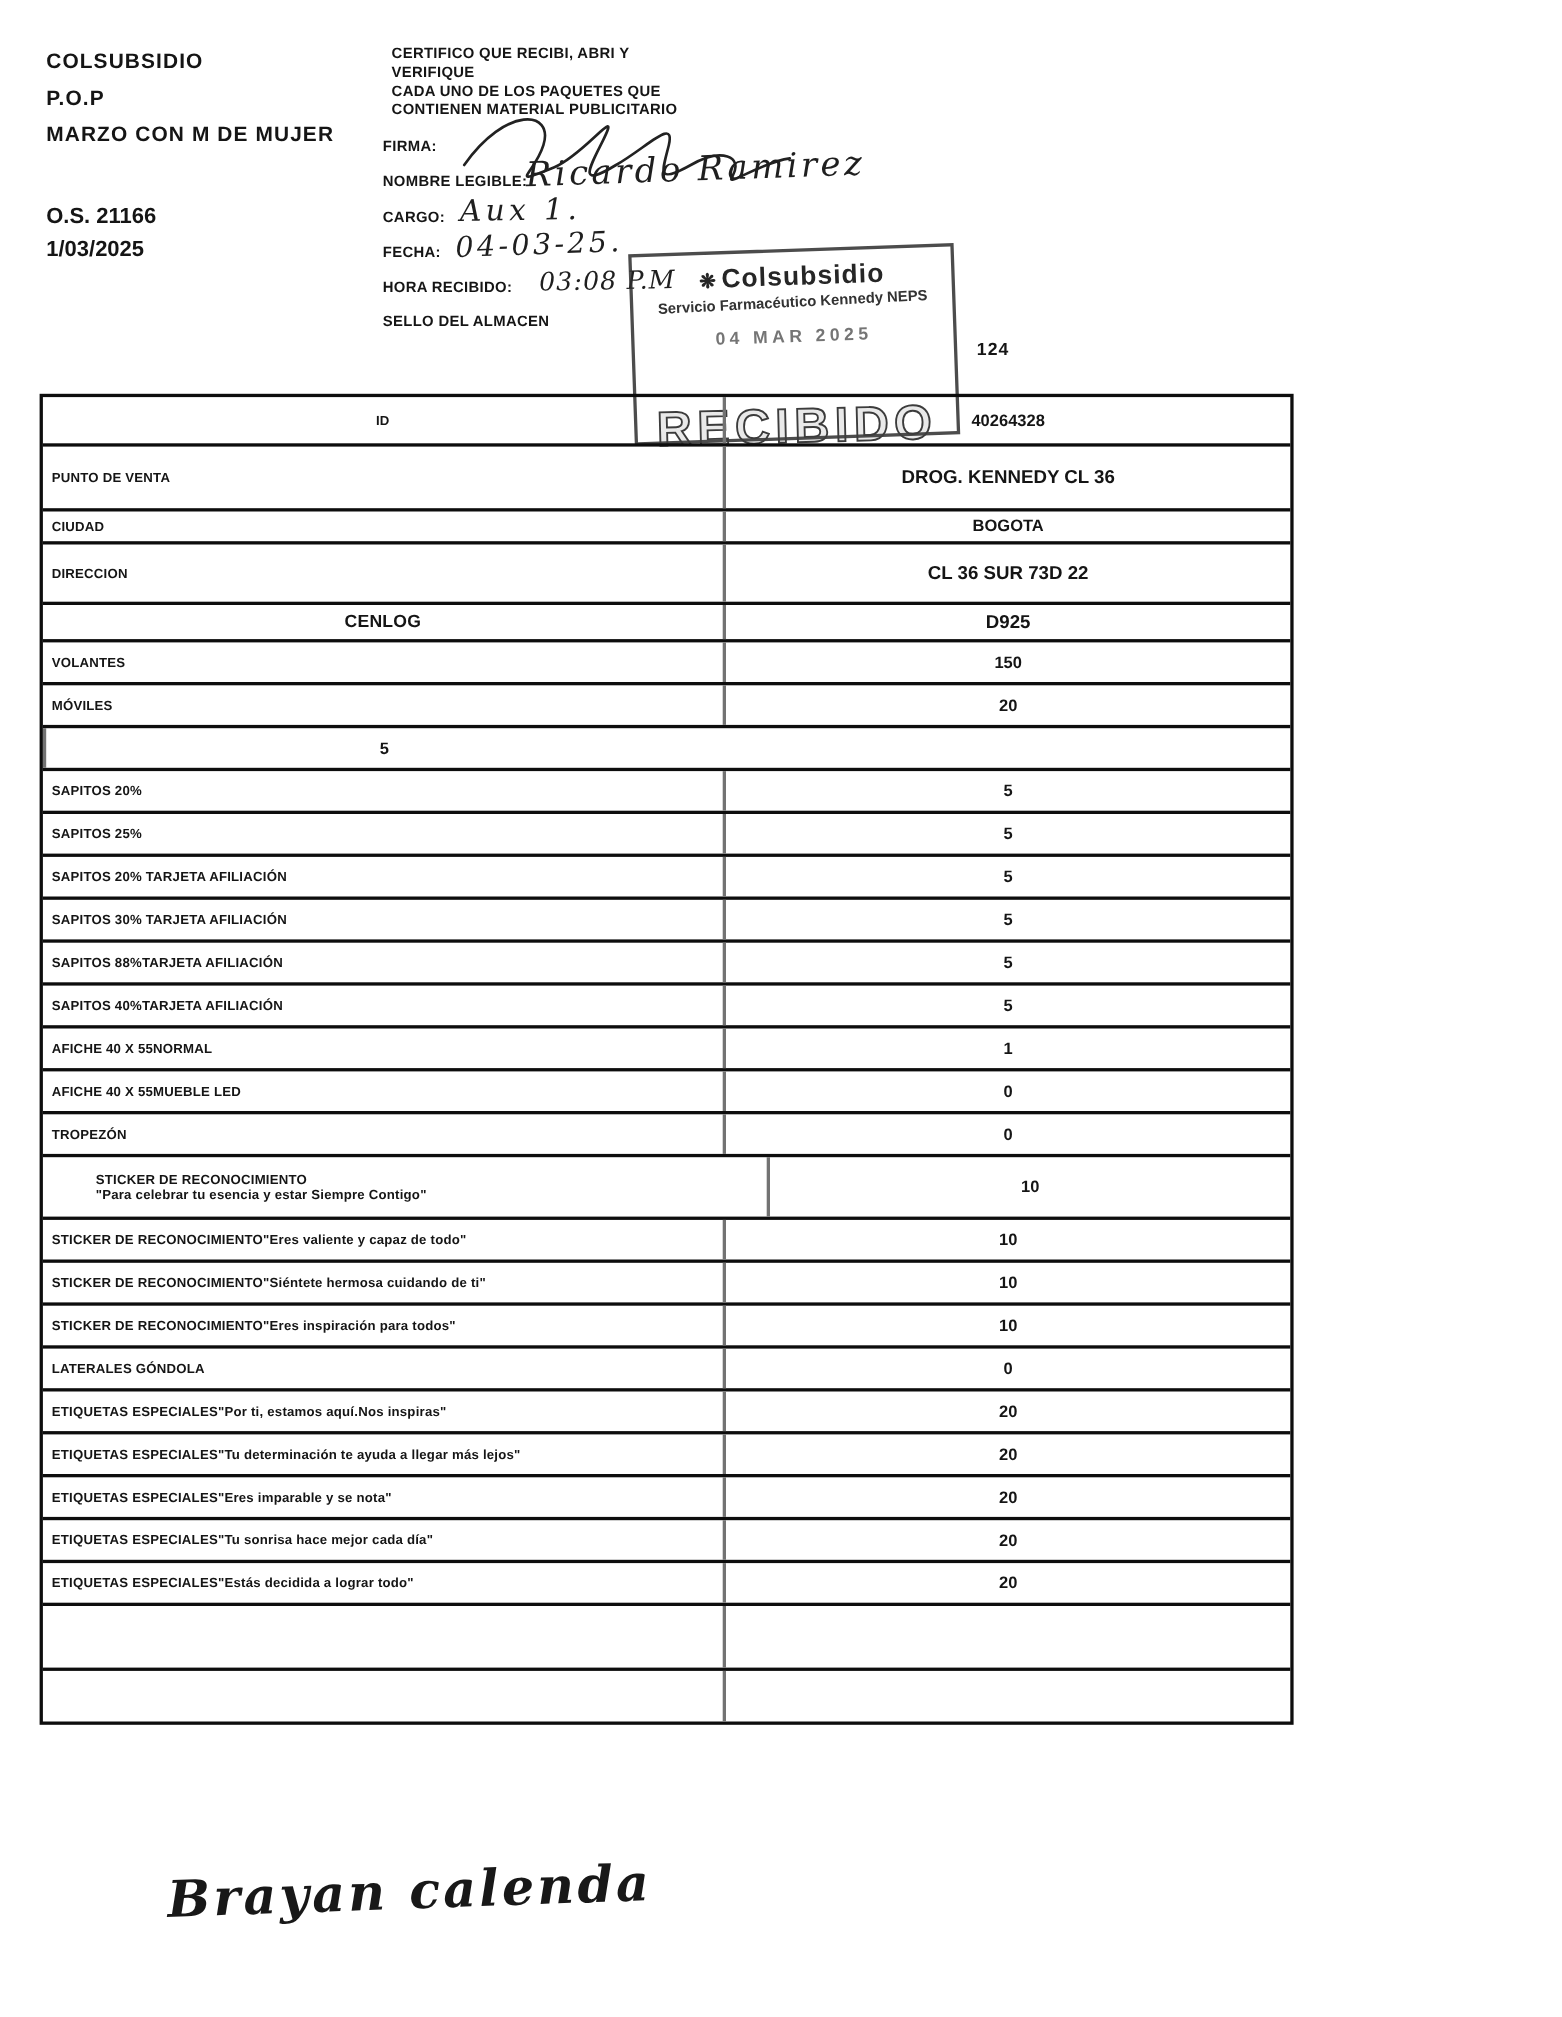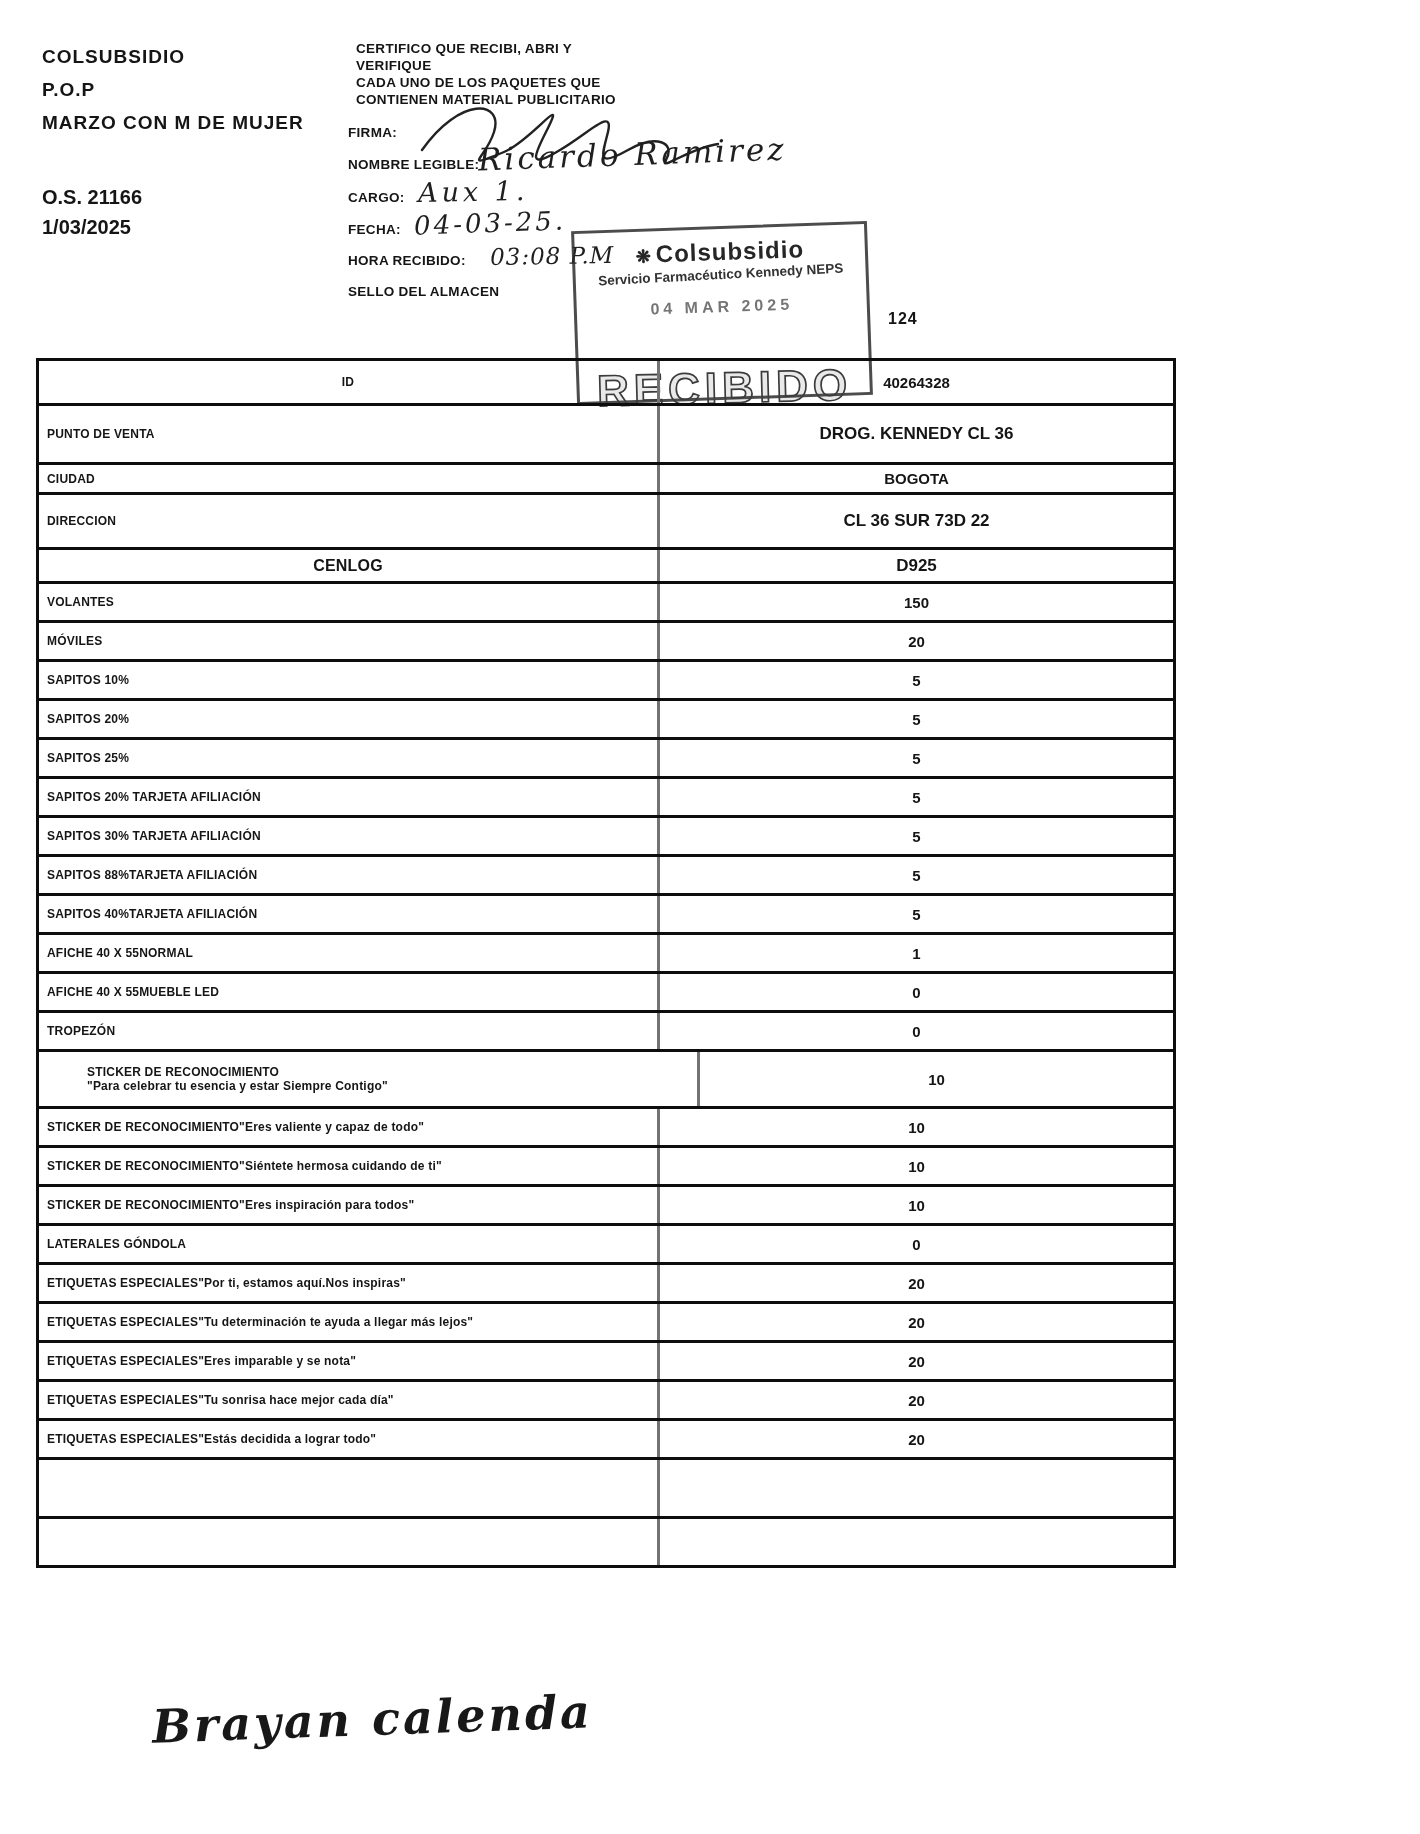--- a/index.html
+++ b/index.html
@@ -154,23 +154,20 @@
         </div>
         <div class="cell-value">150</div>
       </div>
       <div class="trow">
         <div class="cell-label">
           <div>MÓVILES</div>
         </div>
         <div class="cell-value">20</div>
       </div>
       <div class="trow">
-        <div class="cell-label">
-          <div>SAPITOS 10%</div>
-        </div>
         <div class="cell-value">5</div>
       </div>
       <div class="trow">
         <div class="cell-label">
           <div>SAPITOS 20%</div>
         </div>
         <div class="cell-value">5</div>
       </div>
       <div class="trow">
         <div class="cell-label">

